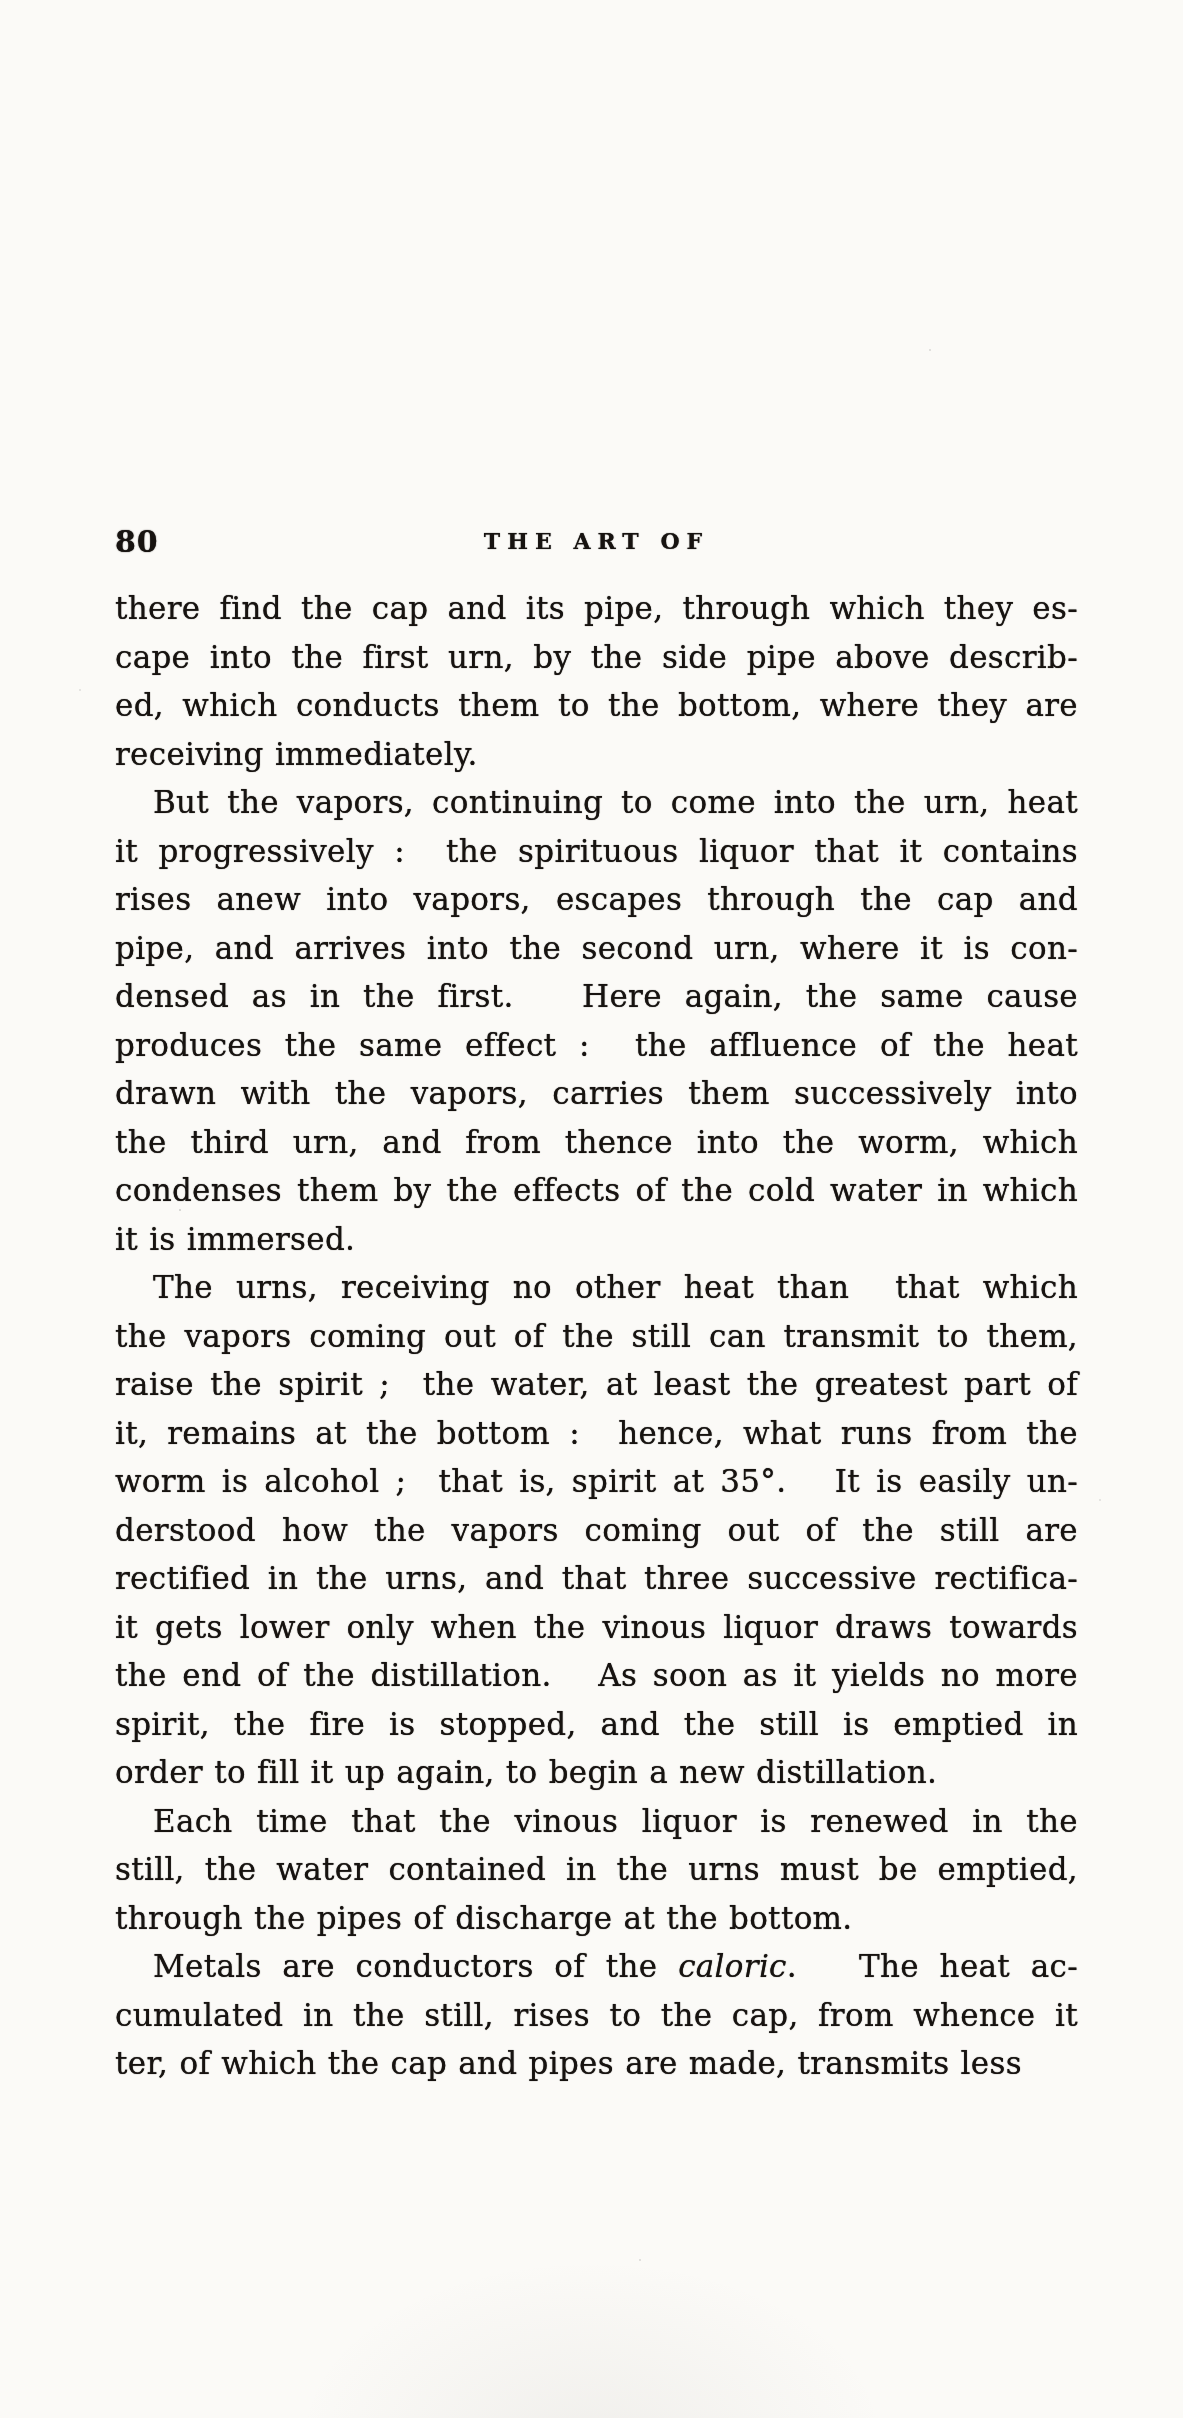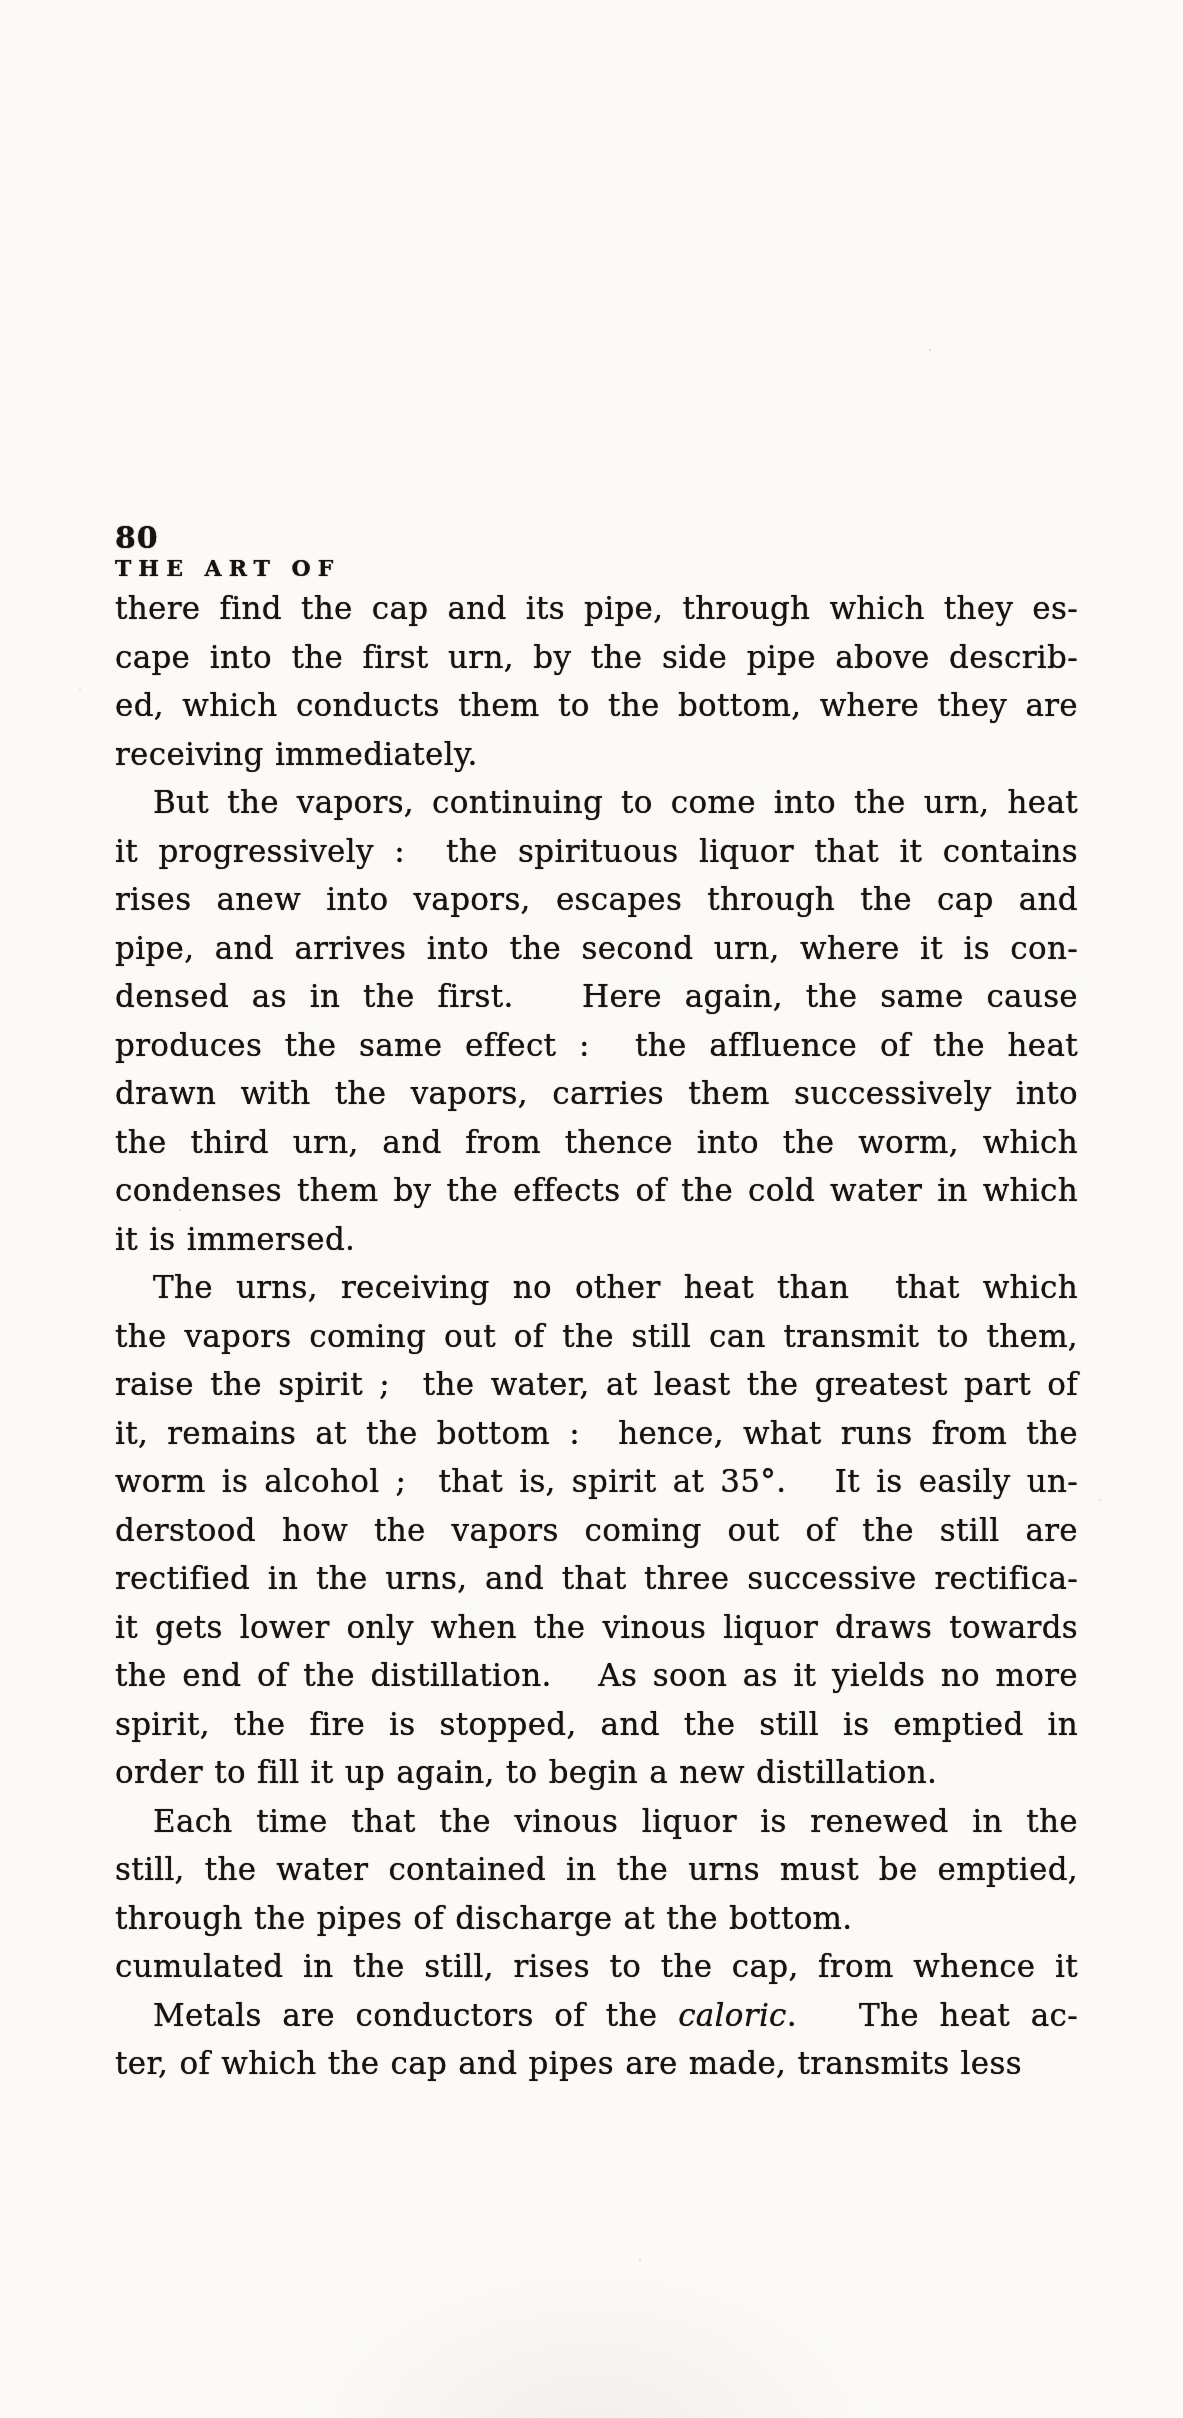--- a/index.html
+++ b/index.html
@@ -36,23 +36,22 @@
       radial-gradient(ellipse 420px 260px at 50% 101%, rgba(120,115,105,.08), transparent 70%);
   }
   .content {
     position: absolute;
     left: 115px;
     top: 520px;
     width: 963px;
   }
   .header-row {
     display: flex;
-    align-items: flex-start;
+    align-items: center;
     height: 42px;
-    flex-direction: column;
   }
   .page-number {
     width: 150px;
     font-size: 30px;
     font-weight: bold;
     letter-spacing: 1px;
     text-shadow: 0 0 1.2px rgba(10,8,6,.9);
   }
   .running-header {
     flex: 1;
@@ -124,19 +123,19 @@
           <div class="line">the end of the distillation.   As soon as it yields no more</div>
           <div class="line">spirit, the fire is stopped, and the still is emptied in</div>
           <div class="line last">order to fill it up again, to begin a new distillation.</div>
         </div>
         <div class="paragraph">
           <div class="line indent">Each time that the vinous liquor is renewed in the</div>
           <div class="line">still, the water contained in the urns must be emptied,</div>
           <div class="line last">through the pipes of discharge at the bottom.</div>
         </div>
         <div class="paragraph">
+          <div class="line indent">Metals are conductors of the <i>caloric</i>.   The heat ac-</div>
           <div class="line">cumulated in the still, rises to the cap, from whence it</div>
-          <div class="line indent">Metals are conductors of the <i>caloric</i>.   The heat ac-</div>
           <div class="line last">ter, of which the cap and pipes are made, transmits less</div>
         </div>
       </div>
   </div>
 </div>
 
 </body></html>

